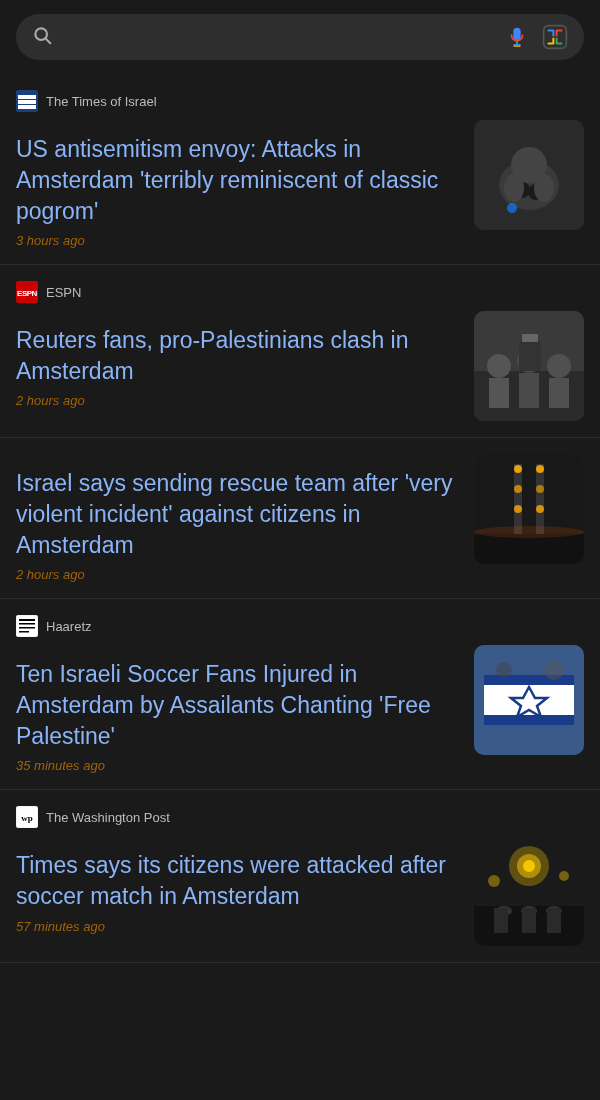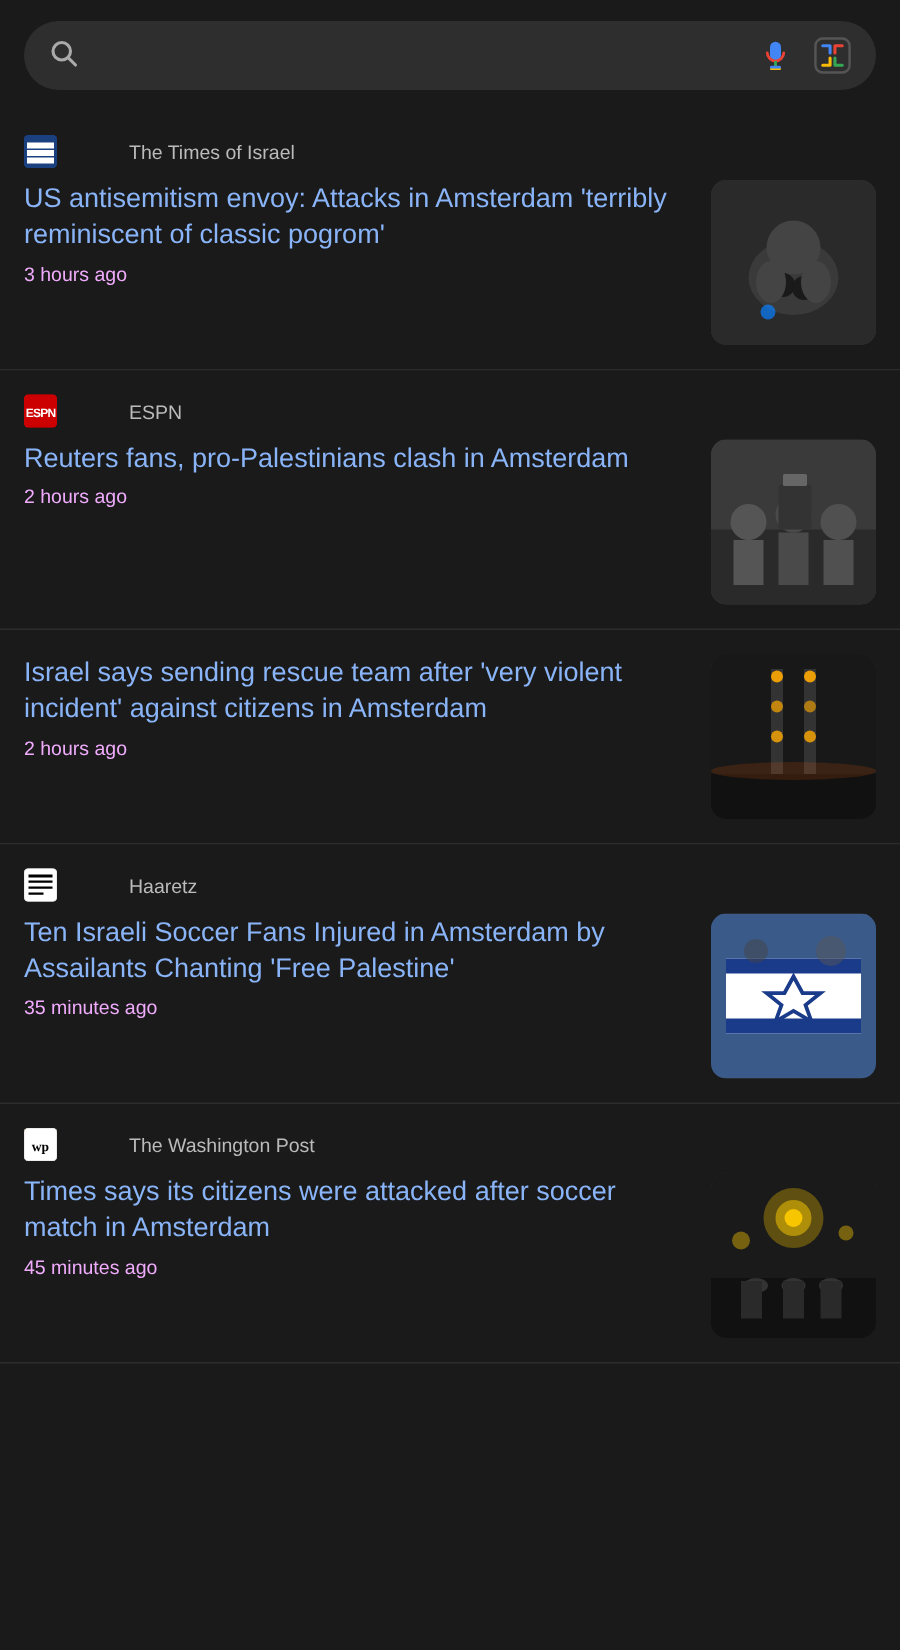--- a/index.html
+++ b/index.html
@@ -82,44 +82,45 @@
       display: flex;
       align-items: center;
       justify-content: center;
       font-size: 10px;
       font-weight: bold;
     }
 
     .source-name {
       font-size: 13px;
       color: #bbb;
-      margin-left: 40px;
     }
 
     .news-content-row {
       display: flex;
       gap: 12px;
       align-items: flex-start;
     }
 
     .news-text {
       flex: 1;
     }
 
     .news-headline {
-      font-size: 18px;
+      font-size: 23px;
       color: #8ab4f8;
       line-height: 1.35;
       font-weight: 400;
+      margin-top: 14px;
     }
 
     .news-time {
       font-size: 13px;
-      color: #f0abfc;
+      color: #a16207;
       margin-top: 6px;
+      font-style: italic;
     }
 
     .news-thumbnail {
       width: 110px;
       height: 110px;
       border-radius: 10px;
       flex-shrink: 0;
       overflow: hidden;
       background-color: #333;
       display: flex;
@@ -325,21 +326,21 @@
         <svg width="22" height="22" viewBox="0 0 22 22" xmlns="http://www.w3.org/2000/svg">
       <rect width="22" height="22" rx="3" fill="#fff" stroke="#ccc" stroke-width="0.5"></rect>
       <text x="11" y="15" text-anchor="middle" fill="#000" font-size="9" font-weight="bold" font-family="Georgia,serif">wp</text>
     </svg>
       </span>
       <span class="source-name">The Washington Post</span>
     </div>
     <div class="news-content-row">
       <div class="news-text">
         <div class="news-headline">Times says its citizens were attacked after soccer match in Amsterdam</div>
-        <div class="news-time">45 minutes ago</div>
+        <div class="news-time">57 minutes ago</div>
       </div>
       <div class="news-thumbnail">
         <svg width="110" height="110" viewBox="0 0 110 110" xmlns="http://www.w3.org/2000/svg">
       <rect width="110" height="110" fill="#1a1a1a"></rect>
       <circle cx="55" cy="30" r="20" fill="#ffcc00" opacity="0.3"></circle>
       <circle cx="55" cy="30" r="12" fill="#ffcc00" opacity="0.5"></circle>
       <circle cx="55" cy="30" r="6" fill="#ffcc00" opacity="0.9"></circle>
       <circle cx="20" cy="45" r="6" fill="#ffcc00" opacity="0.4"></circle>
       <circle cx="90" cy="40" r="5" fill="#ffcc00" opacity="0.4"></circle>
       <rect x="0" y="70" width="110" height="40" fill="#111"></rect>

